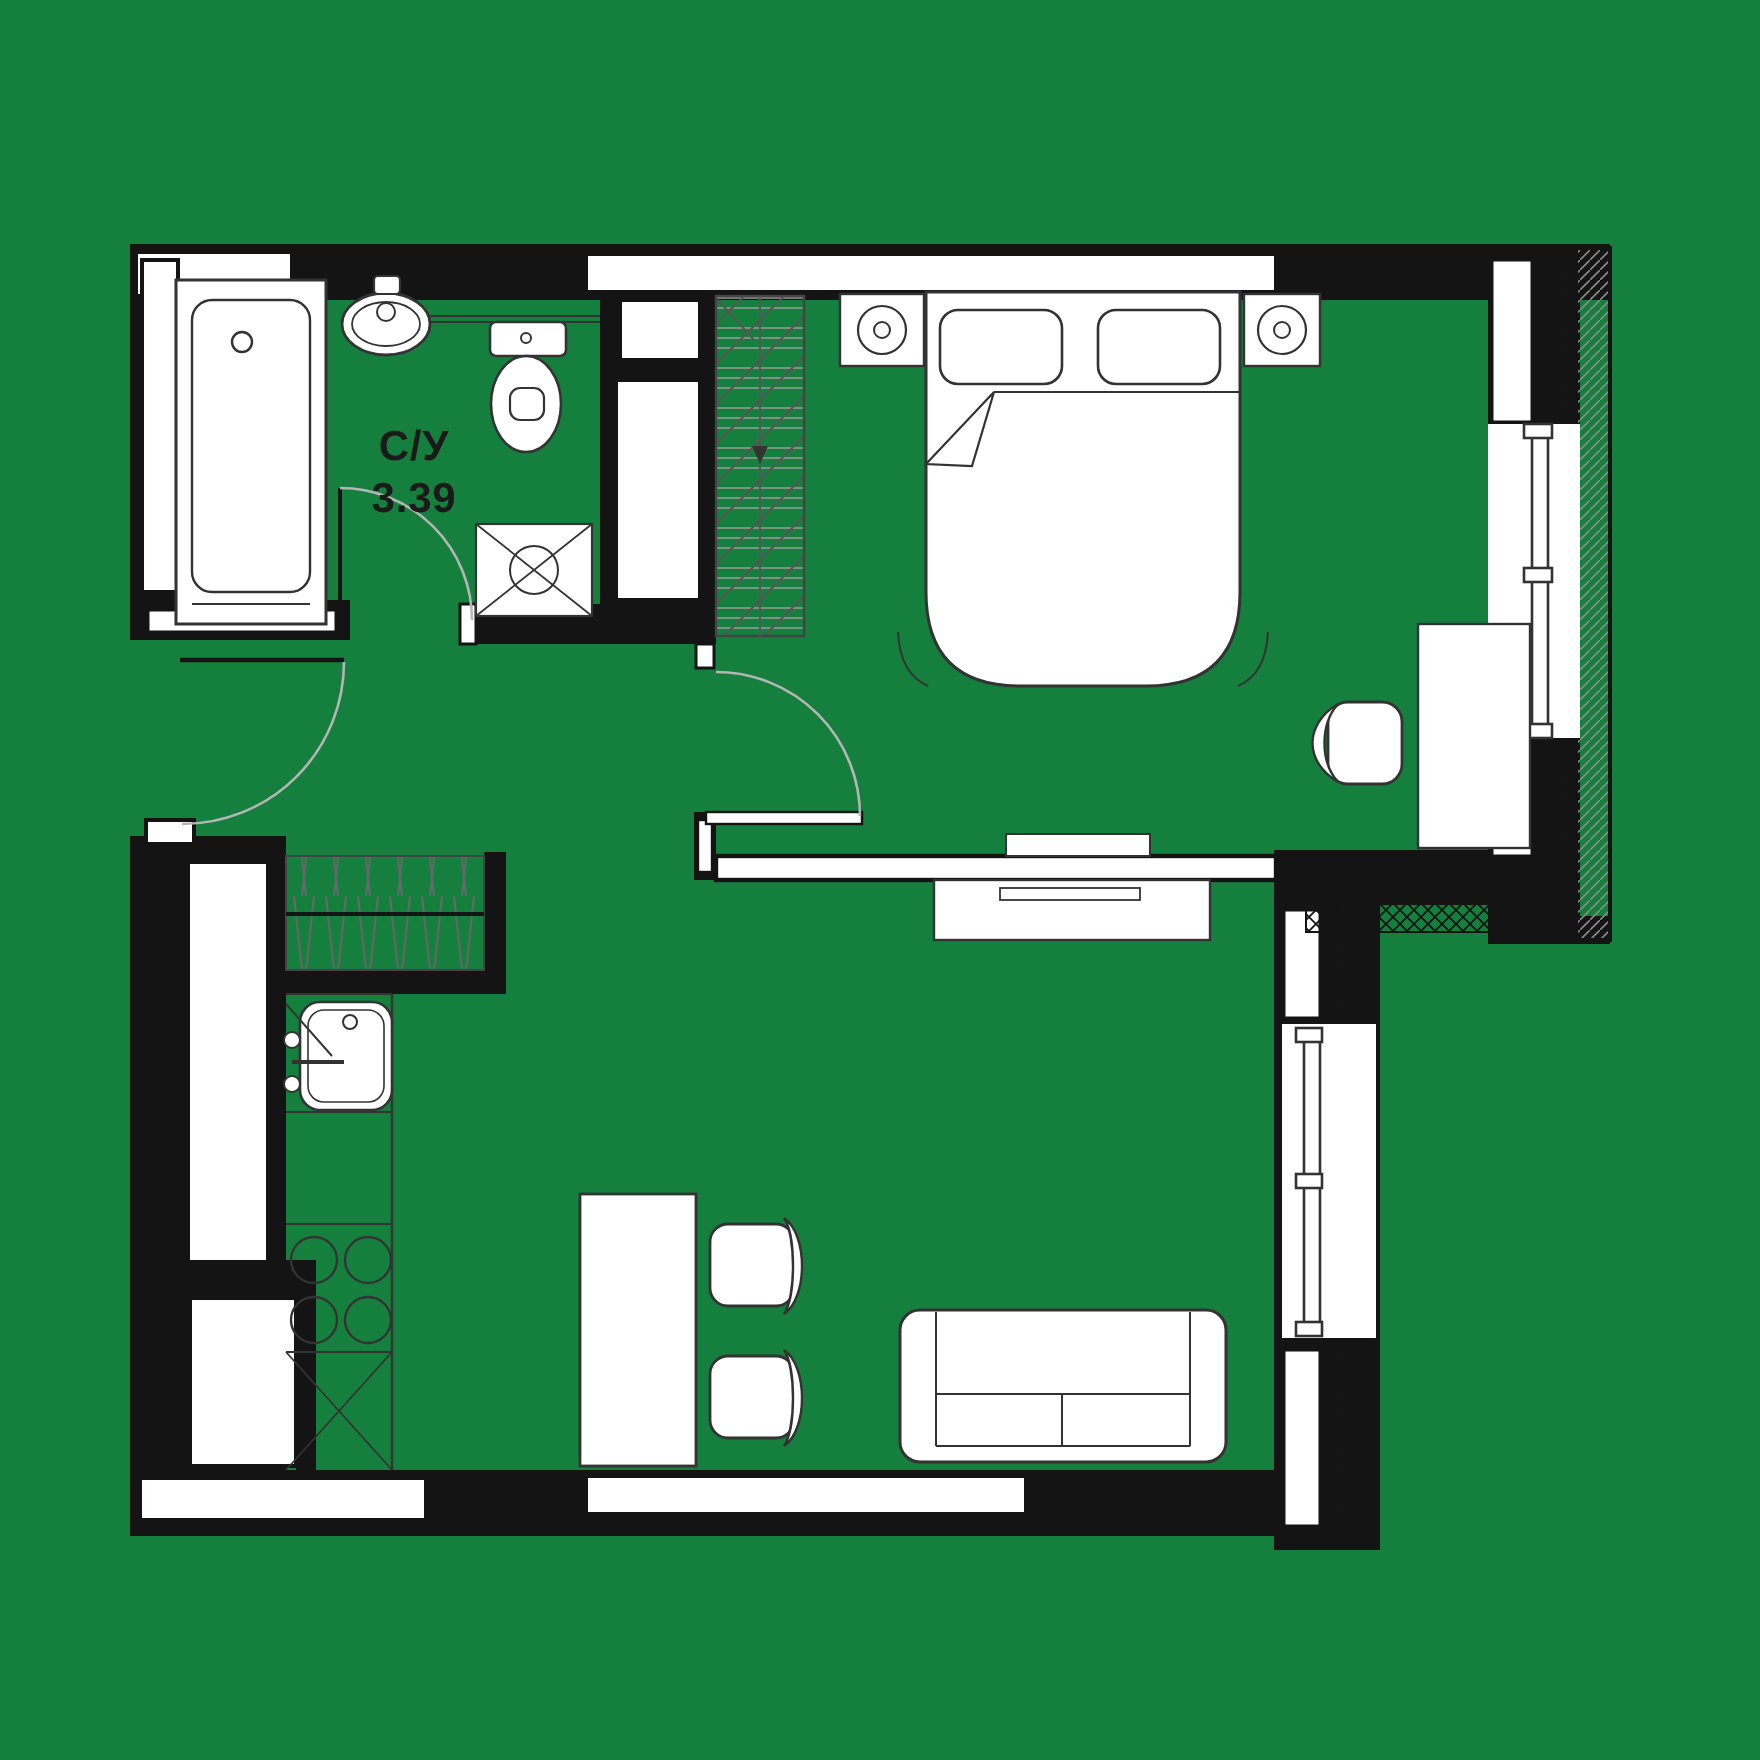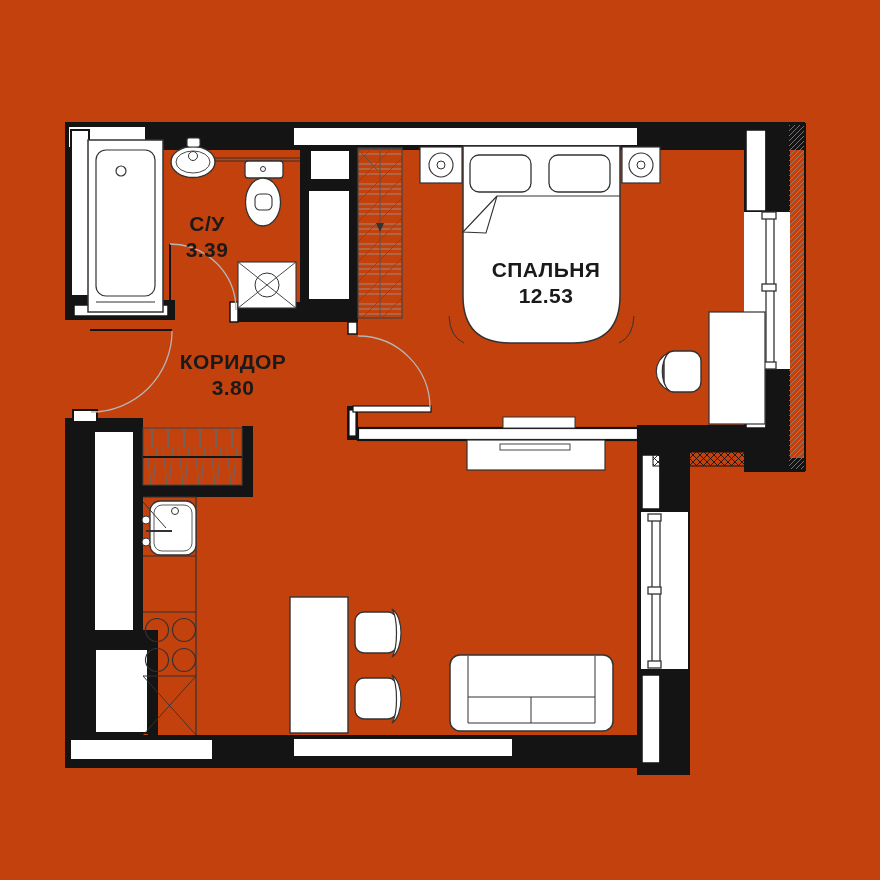--- a/index.html
+++ b/index.html
@@ -1,16 +1,16 @@
 <!DOCTYPE html>
 <html><head>
 <meta charset="utf-8">
 <style>
   html,body{margin:0;padding:0;background:#fff;}
-  .plan-wrap{position:relative;width:880px;height:880px;background:#c2410c;overflow:hidden;
+  .plan-wrap{position:relative;width:880px;height:880px;background:#15803d;overflow:hidden;
              font-family:"Liberation Sans",sans-serif;}
   svg{position:absolute;left:0;top:0;}
   .label{position:absolute;transform:translate(-50%,-50%);text-align:center;
          font-weight:700;font-size:21px;line-height:26px;letter-spacing:.4px;
          color:#1a1a1a;white-space:nowrap;}
 </style>
 </head>
 <body>
 
 <div class="plan-wrap">
@@ -215,21 +215,13 @@
     <line x1="468" y1="697" x2="595" y2="697" stroke-width="1"></line>
     <line x1="468" y1="723" x2="595" y2="723" stroke-width="1"></line>
     <line x1="531" y1="697" x2="531" y2="723" stroke-width="1"></line>
   </g>
 </svg>
 
   <div class="label" style="left:207px;top:237px">
     <div>С/У</div>
     <div>3.39</div>
   </div>
-  <div class="label" style="left:233px;top:375px">
-    <div>КОРИДОР</div>
-    <div>3.80</div>
-  </div>
-  <div class="label" style="left:546px;top:283px">
-    <div>СПАЛЬНЯ</div>
-    <div>12.53</div>
-  </div>
 </div>
 
 </body></html>

